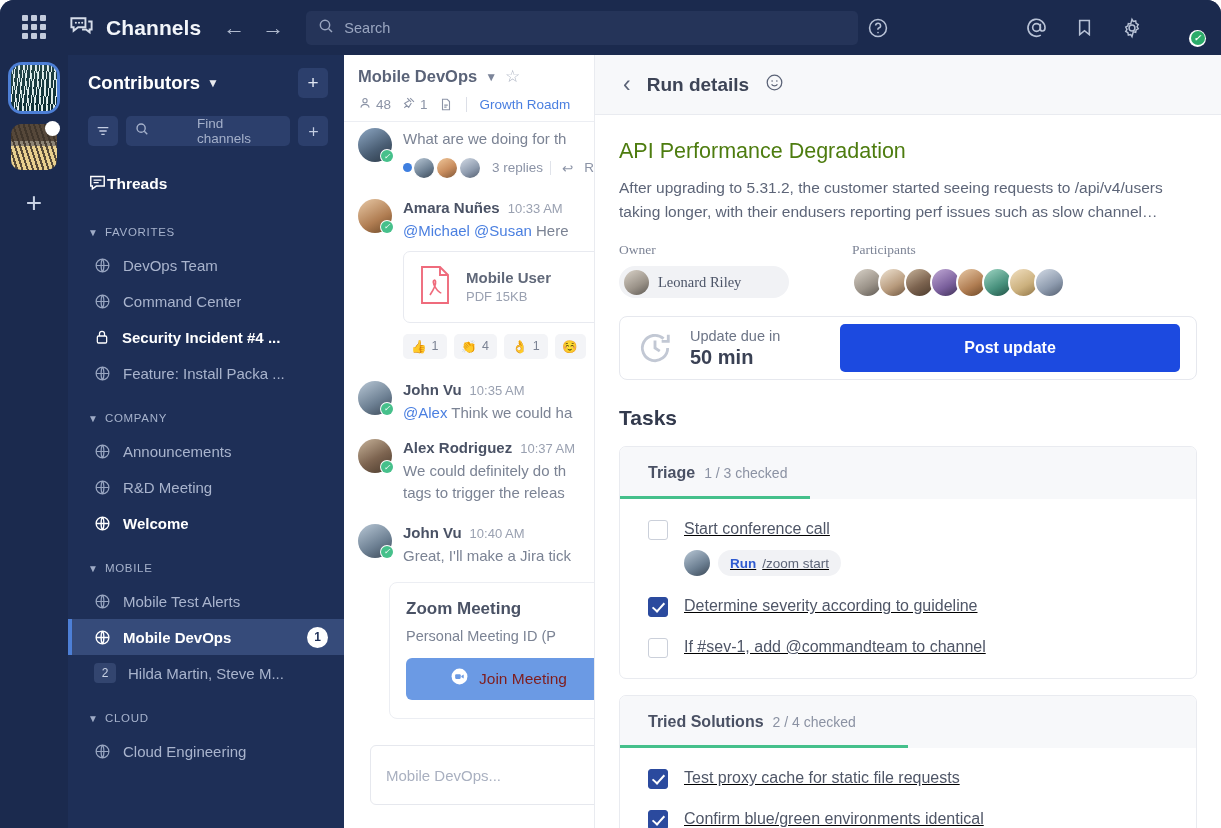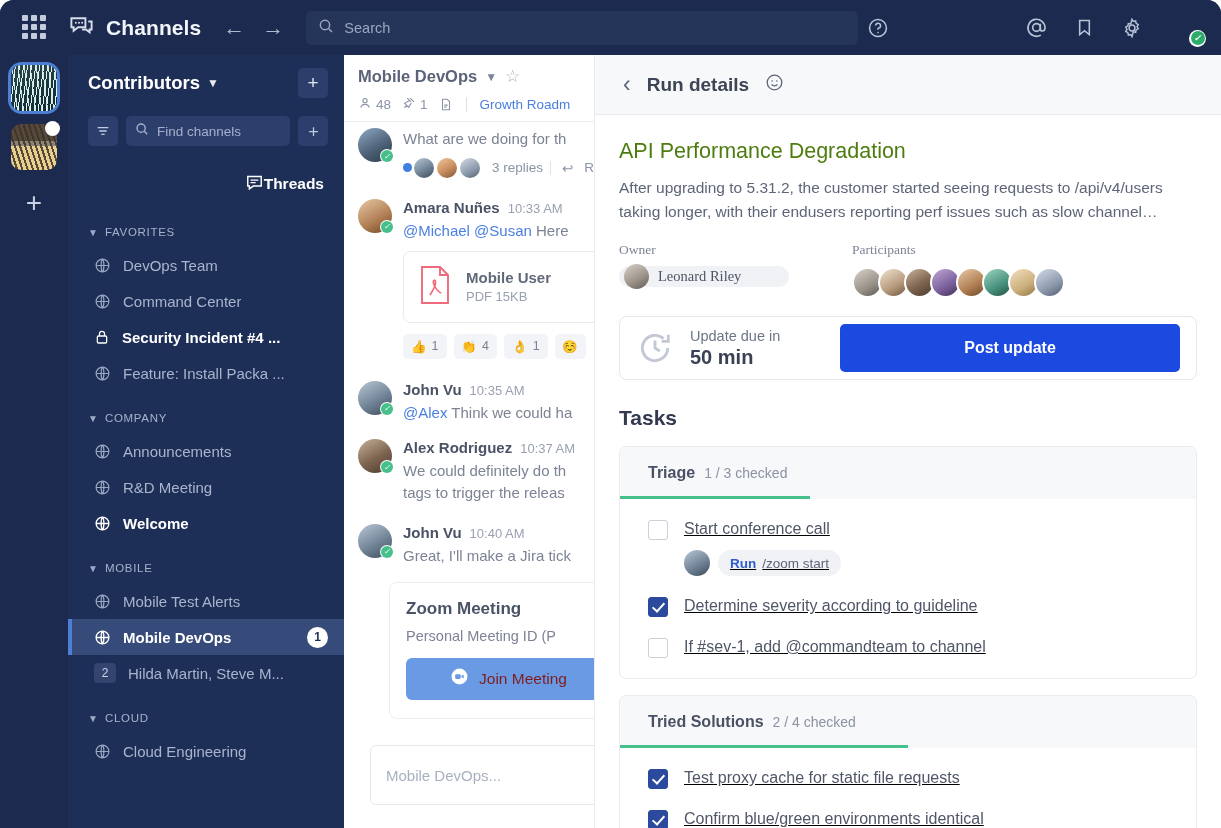--- a/index.html
+++ b/index.html
@@ -96,24 +96,24 @@
   }
   .sb-search-row { display: flex; align-items: center; gap: 8px; padding: 0 16px 0 20px; height: 40px; }
   .sb-filter, .sb-plus2 {
     width: 30px; height: 30px; border-radius: 5px; background: #2c3f6c;
     display: flex; align-items: center; justify-content: center; cursor: pointer; color: #c3cde2; flex: none;
   }
   .sb-find {
     flex: 1; height: 30px; background: #2c3f6c; border-radius: 5px;
     display: flex; align-items: center; gap: 8px; padding: 0 9px; cursor: text;
   }
-  .sb-find .ph { font-size: 13.5px; color: #a4b0ca; }
+  .sb-find .ph { font-size: 13.5px; color: #a4b0ca; margin-left: 40px; }
   .sb-threads {
     display: flex; align-items: center; 
-    padding: 0 20px; height: 42px; margin-top: 12px; cursor: pointer; justify-content: flex-end;
+    padding: 0 20px; height: 42px; margin-top: 12px; cursor: pointer;
   }
   .sb-threads .lbl { font-size: 15.5px; color: #ffffff; font-weight: 700; }
   .sb-cat {
     display: flex; align-items: center; gap: 7px; padding: 0 20px;
     height: 30px; margin-top: 12px; cursor: pointer;
   }
   .sb-cat .chev { font-size: 10px; color: #9fabc6; }
   .sb-cat .txt { font-size: 11.5px; letter-spacing: .7px; color: #a6b2cc; font-weight: 400; }
   .ch-row {
     display: flex; align-items: center; gap: 12px;
@@ -217,21 +217,21 @@
   .rhs-back { font-size: 23px; color: #5b6377; cursor: pointer; line-height: 1; font-weight: 300; }
   .rhs-title { font-size: 19px; font-weight: 700; color: #3d4456; }
   .rhs-emoji { font-size: 17px; color: #5b6377; cursor: pointer; }
   .rhs-body { padding: 24px 24px 0 24px; }
   .run-title { font-size: 21.5px; font-weight: 400; color: #4d7c0f; }
   .run-desc { font-size: 15.5px; color: #5d6578; line-height: 1.52; margin-top: 12px; }
   .meta-row { display: flex; gap: 0; margin-top: 19px; font-family: Liberation Serif, serif; }
   .meta-col-owner { width: 233px; }
   .meta-lbl { font-size: 13.5px; color: #7d8496; }
   .owner-pill {
-    margin-top: 8px; height: 21px; width: 170px; border-radius: 16px; background: #f1f2f5;
+    margin-top: 8px; height: 32px; width: 170px; border-radius: 16px; background: #f1f2f5;
     display: flex; align-items: center; gap: 9px; padding: 0 5px; cursor: pointer;
   }
   .owner-pill .pic { width: 25px; height: 25px; border-radius: 50%; overflow: hidden; flex: none; }
   .owner-pill .nm { font-size: 14.5px; color: #4c5467; }
   .parts { margin-top: 9px; display: flex; }
   .parts .p { width: 31px; height: 31px; border-radius: 50%; overflow: hidden; border: 2px solid #fff; margin-left: -5px; }
   .parts .p:first-child { margin-left: 0; }
   .update-card {
     margin-top: 18px; border: 1px solid #e6e8ee; border-radius: 8px; height: 64px;
     display: flex; align-items: center; padding: 0 16px; gap: 16px;

